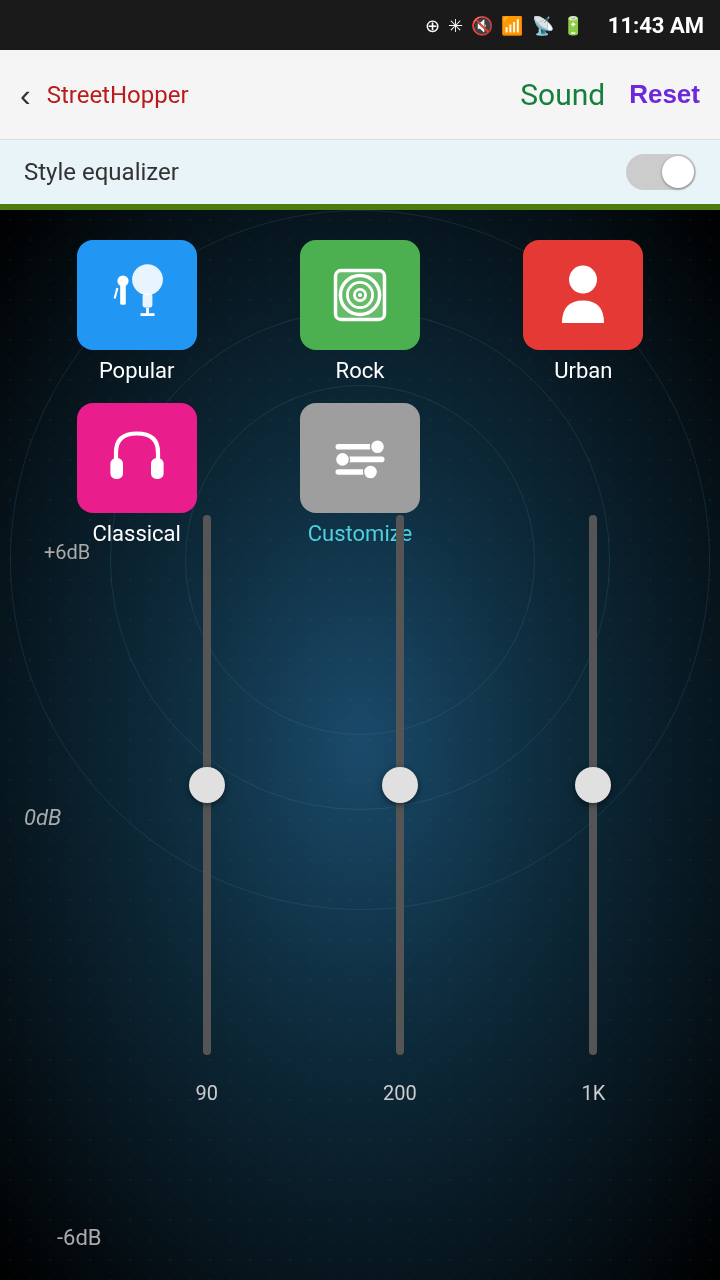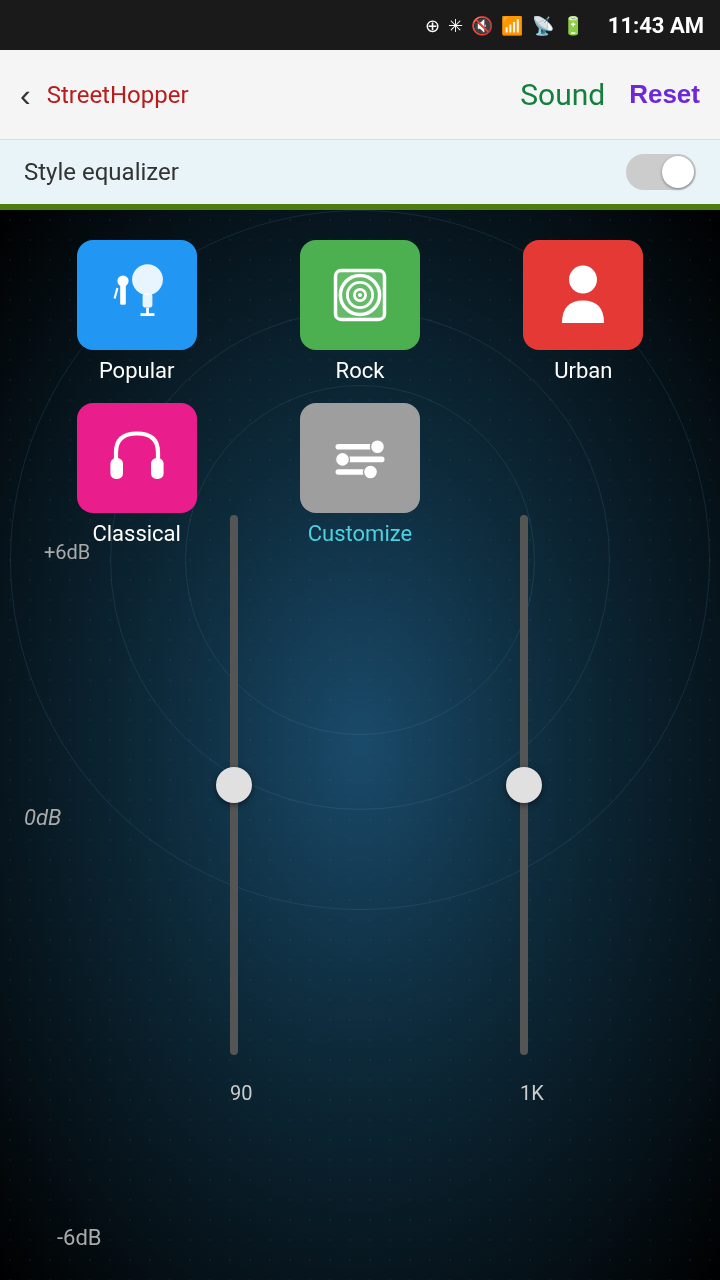--- a/index.html
+++ b/index.html
@@ -203,20 +203,21 @@
       right: 30px;
       height: 650px;
       display: flex;
       align-items: flex-start;
       justify-content: space-around;
     }
 
     .slider-wrapper {
       display: flex;
       flex-direction: column;
+      align-items: center;
       height: 600px;
       position: relative;
       width: 50px;
     }
 
     .slider-track {
       width: 8px;
       height: 540px;
       background: #555;
       border-radius: 4px;
@@ -365,24 +366,30 @@
 
   <div id="sliders-container">
 
     <div class="slider-wrapper">
       <div class="slider-track">
         <div class="slider-thumb" style="top: calc(50% - 18px);"></div>
       </div>
       <span class="slider-freq-label">90</span>
     </div>
 
-
     <div class="slider-wrapper">
       <div class="slider-track">
         <div class="slider-thumb" style="top: calc(50% - 18px);"></div>
       </div>
+      <span class="slider-freq-label">200</span>
+    </div>
+
+    <div class="slider-wrapper">
+      <div class="slider-track">
+        <div class="slider-thumb" style="top: calc(50% - 18px);"></div>
+      </div>
       <span class="slider-freq-label">1K</span>
     </div>
 
 
   </div>
 
 </div>
 
 </body></html>

